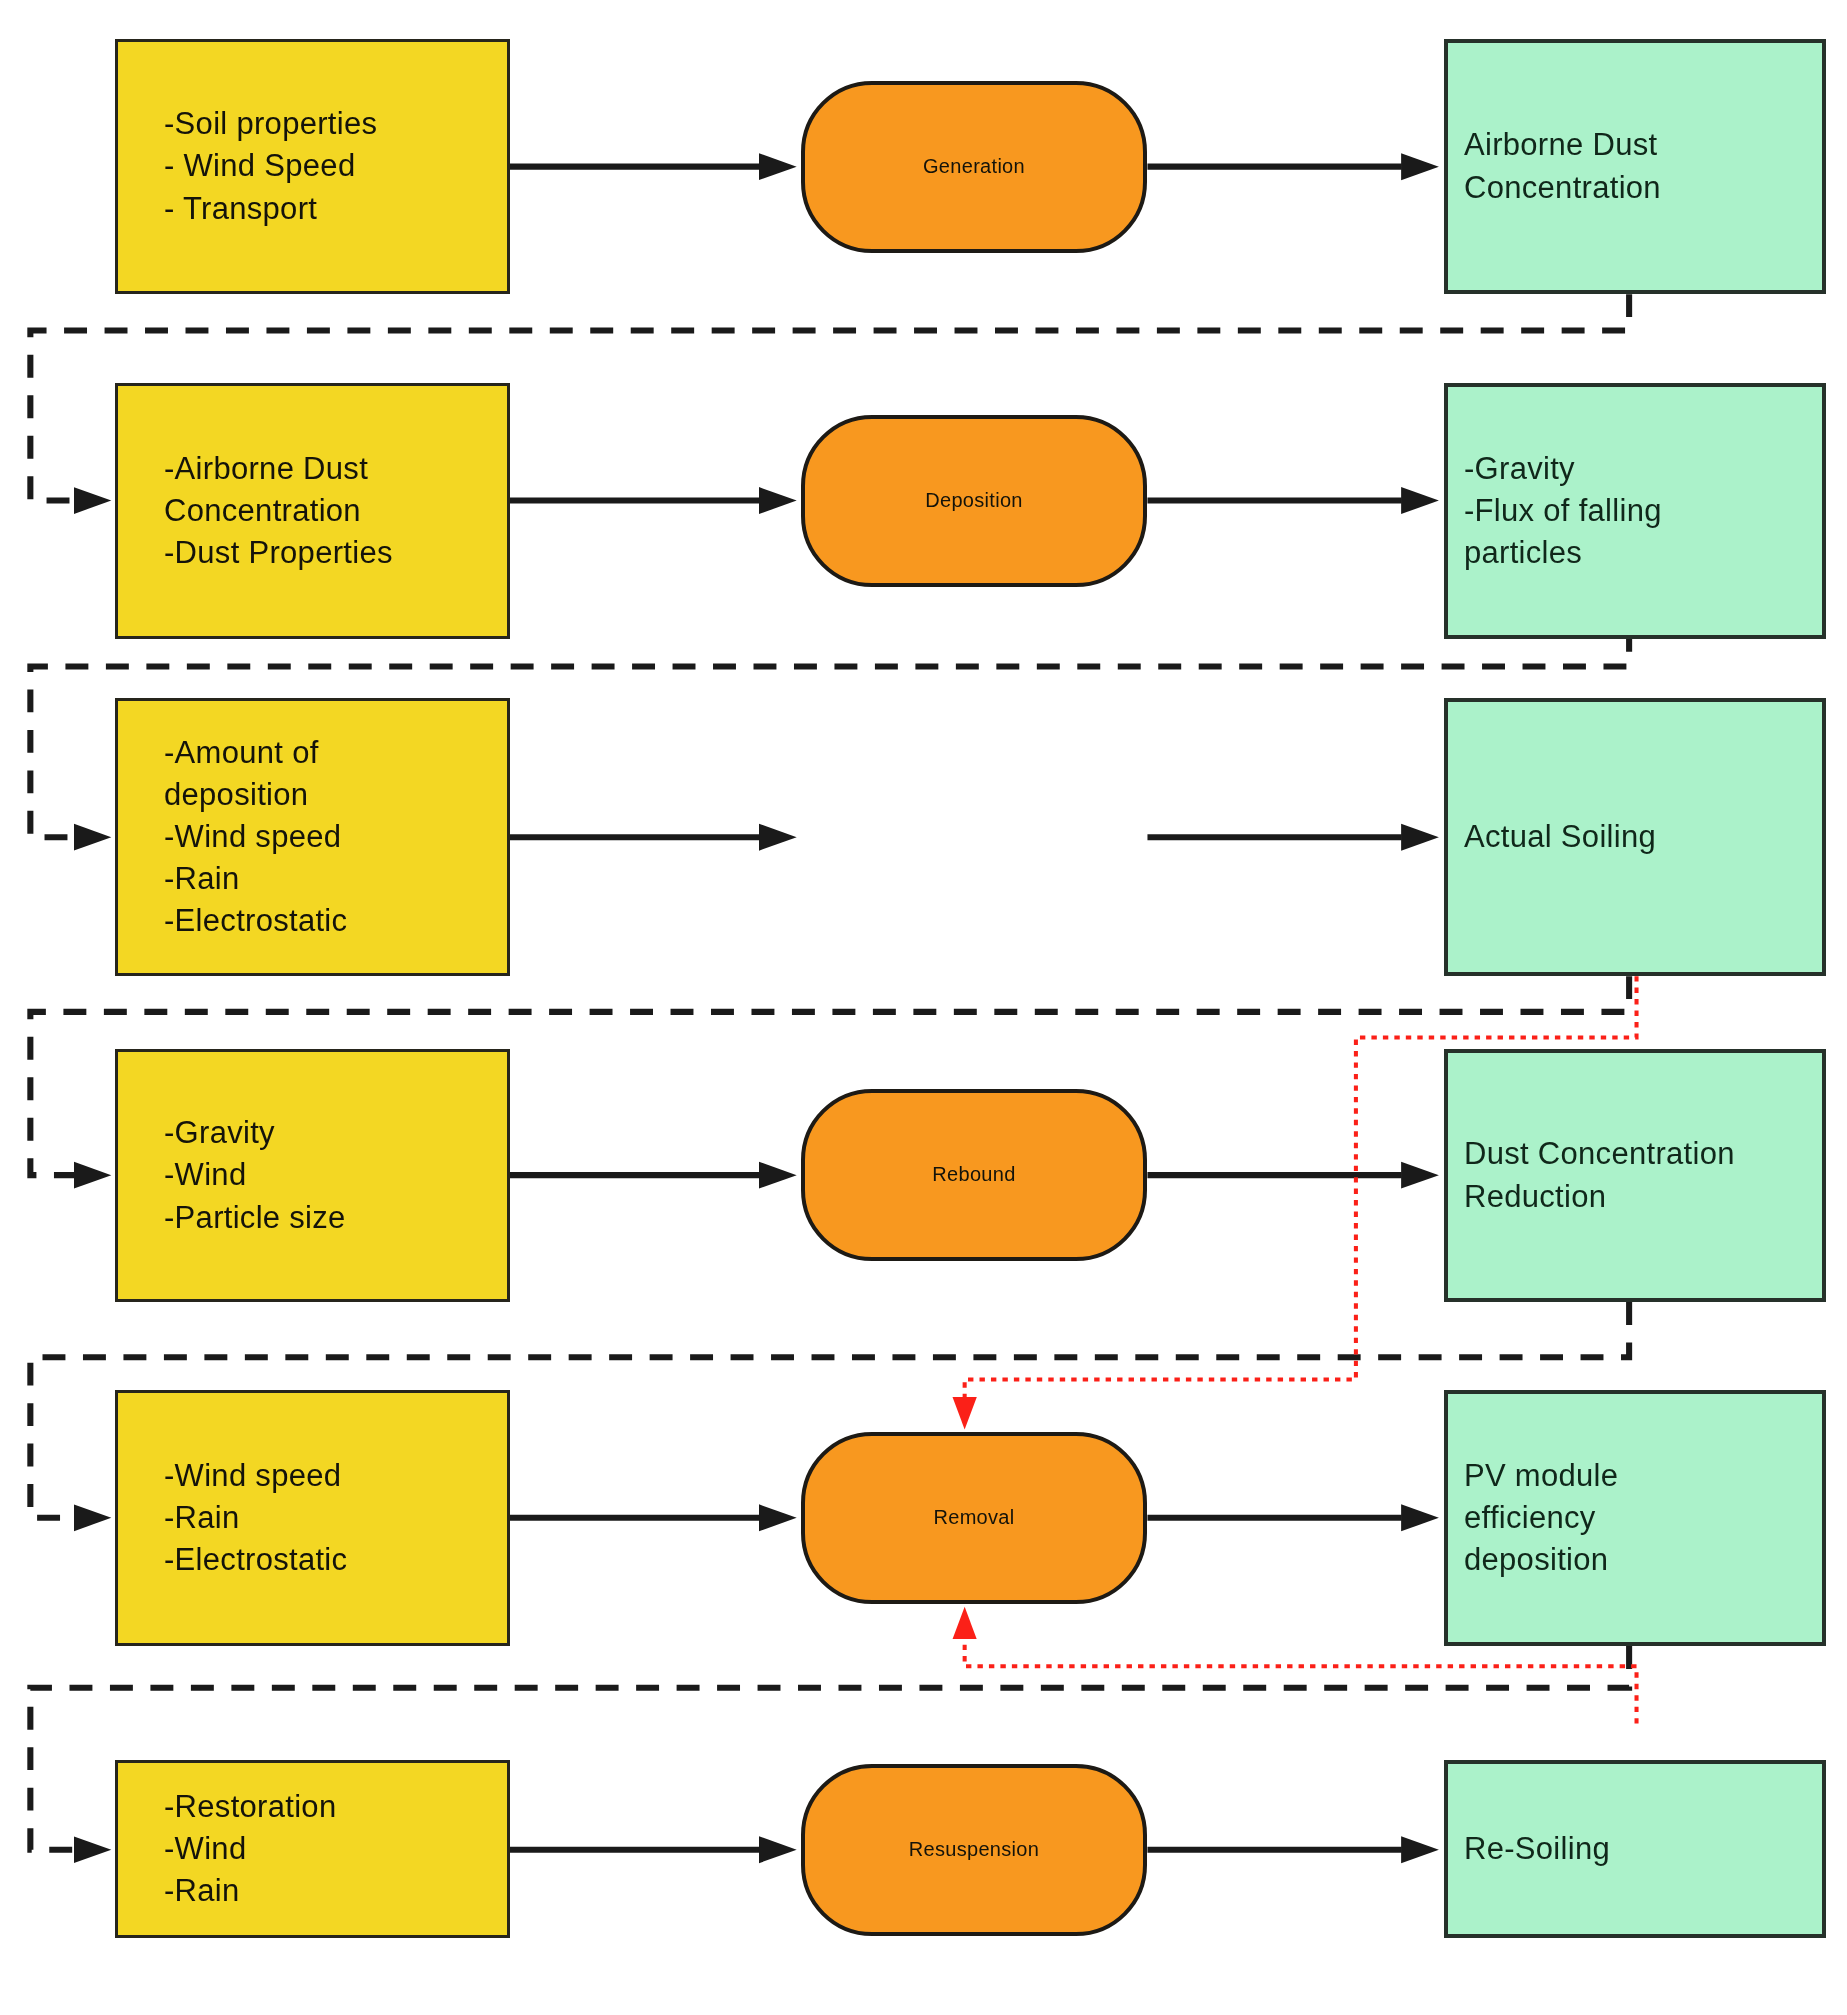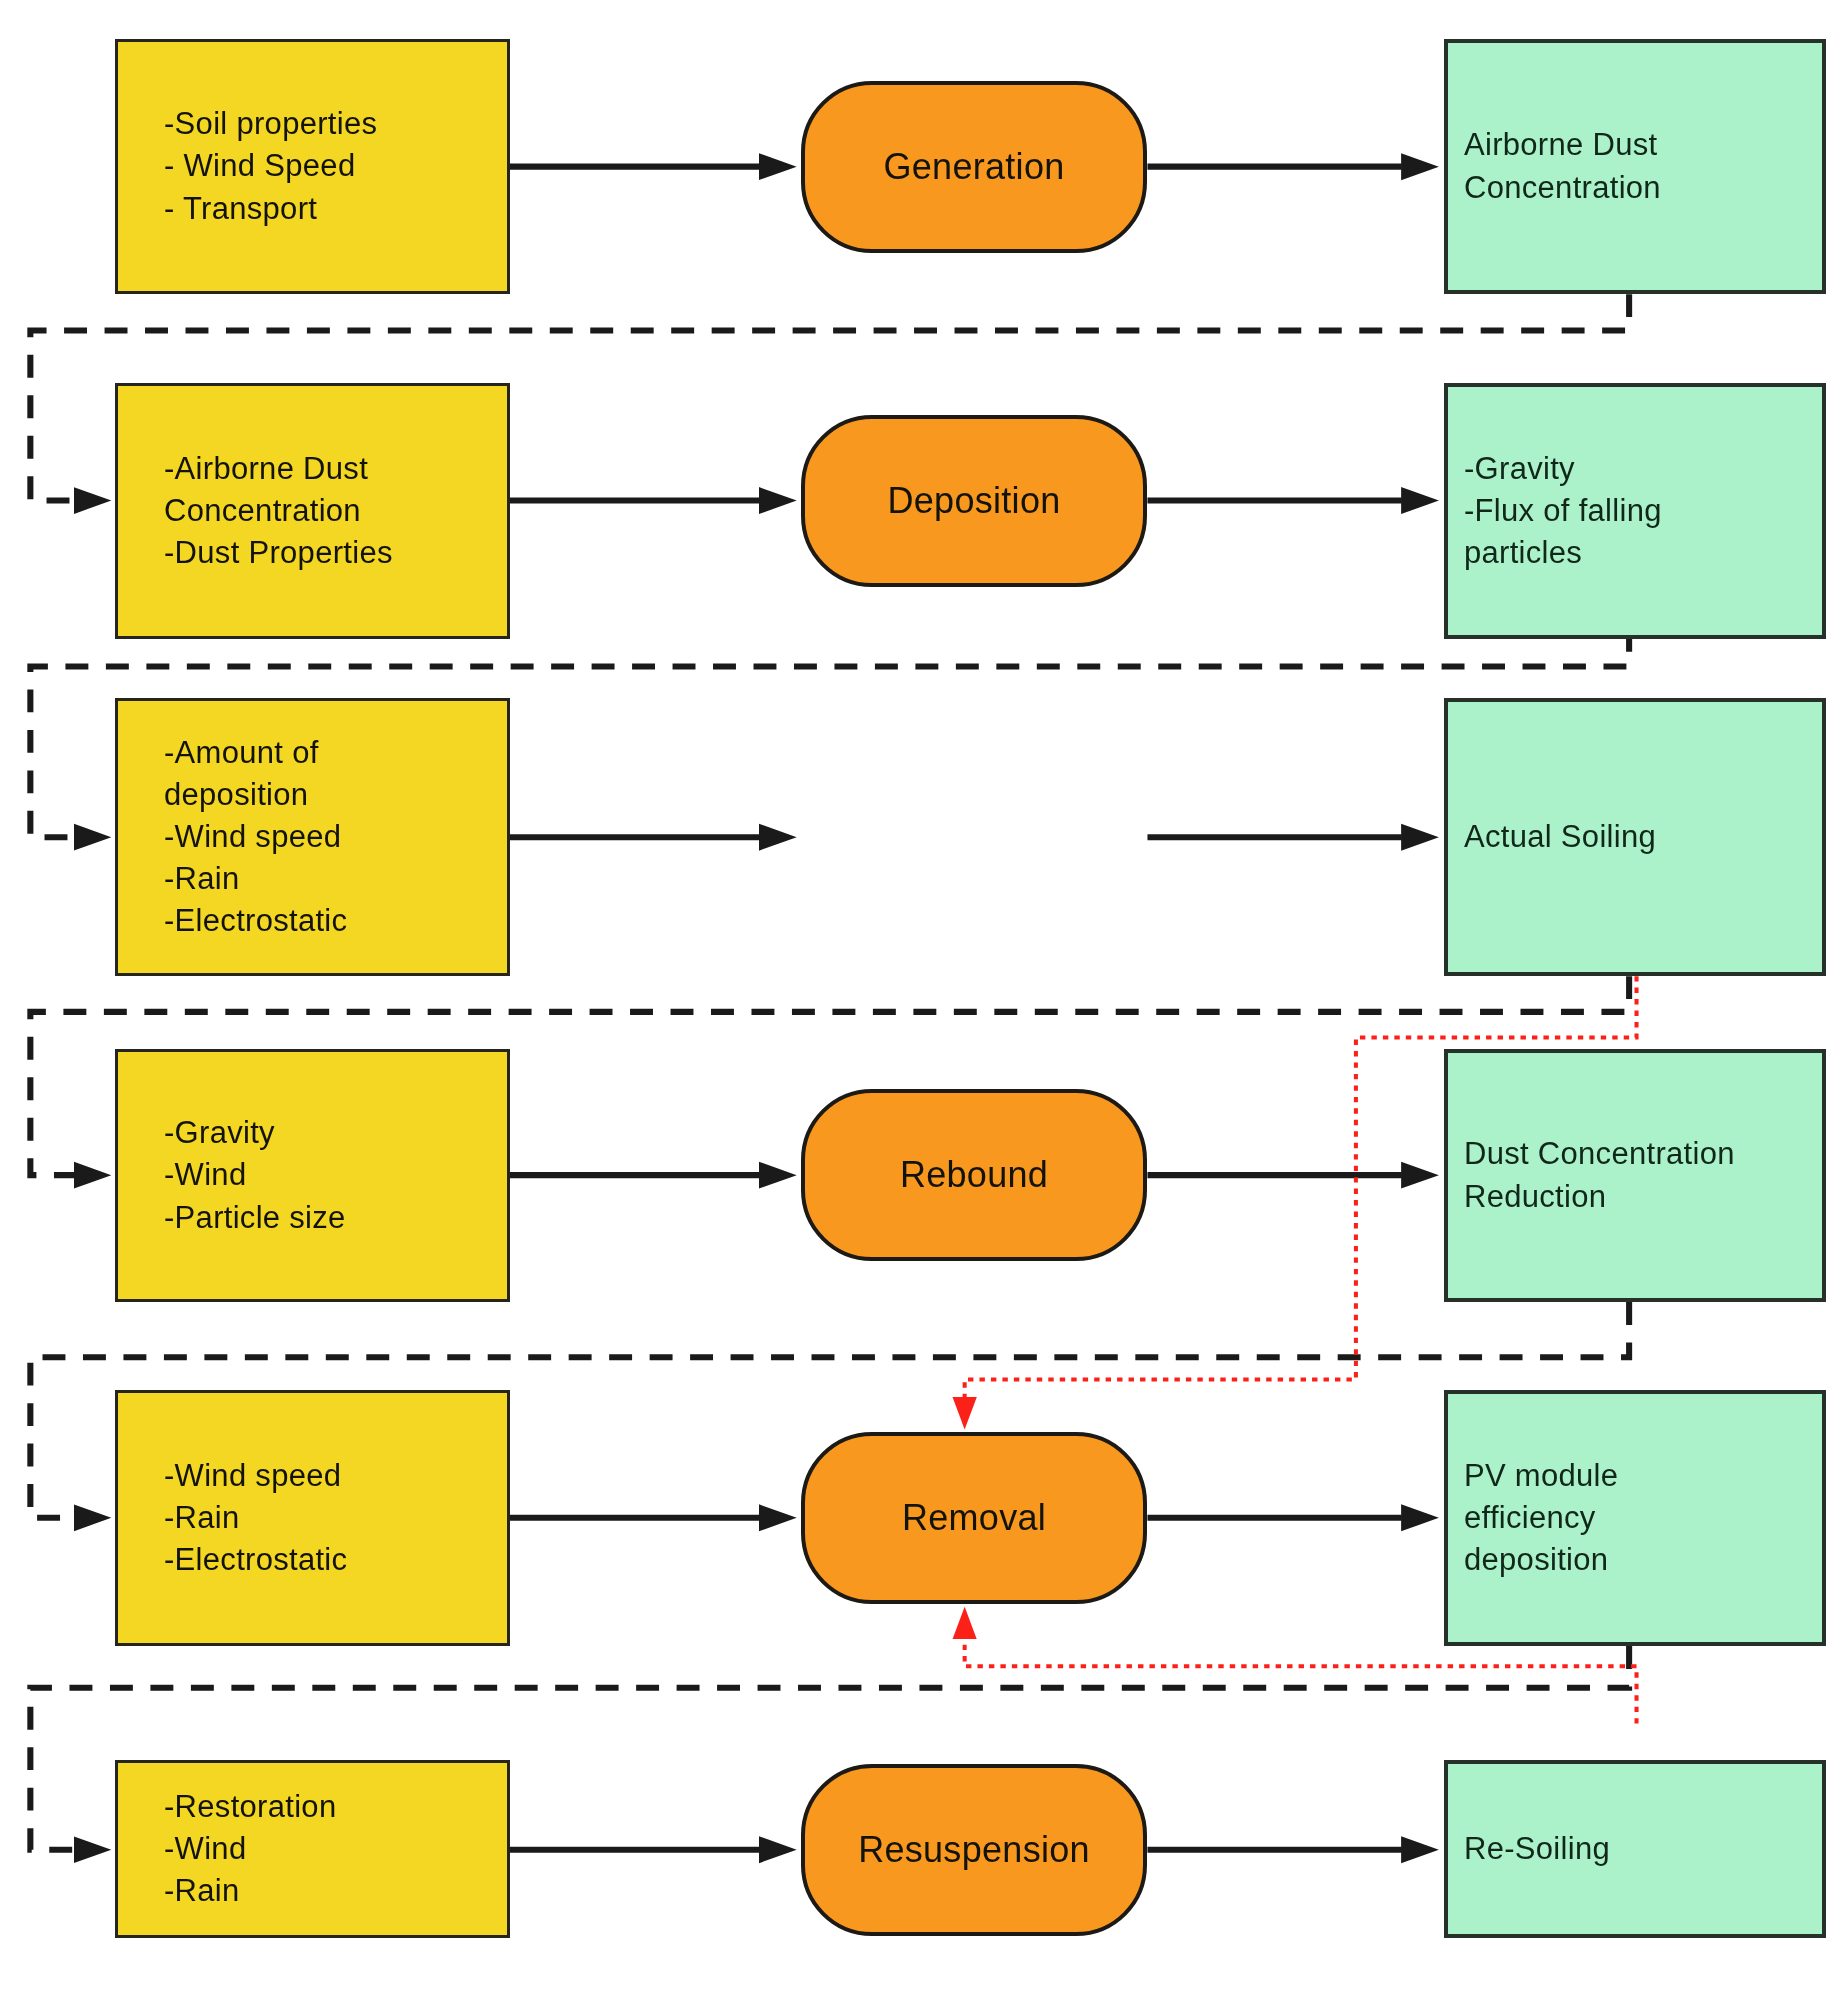--- a/index.html
+++ b/index.html
@@ -36,21 +36,21 @@
     color:#10271a;
     padding-left:16px;padding-right:12px;
   }
   .pill{
     left:801px;width:346px;height:172px;
     background:#F8981F;
     border:4px solid #1d1a15;
     border-radius:71px;
     justify-content:center;
     text-align:center;
-    font-size:36px;
+    font-size:20px;
     padding:0;
   }
   
   .r1.box-row{top:39px;height:255px;}   .r1.pill{top:81px;}
   .r2.box-row{top:372px;height:256px;margin-top:11px;}  .r2.pill{top:415px;}
   .r3.box-row{top:698px;height:278px;} .r3.pill{top:751px;}
   .r4.box-row{top:1049px;height:253px;} .r4.pill{top:1089px;}
   .r5.box-row{top:1390px;height:256px;} .r5.pill{top:1432px;}
   .r6.box-row{top:1760px;height:178px;} .r6.pill{top:1764px;text-align:right;}
 

